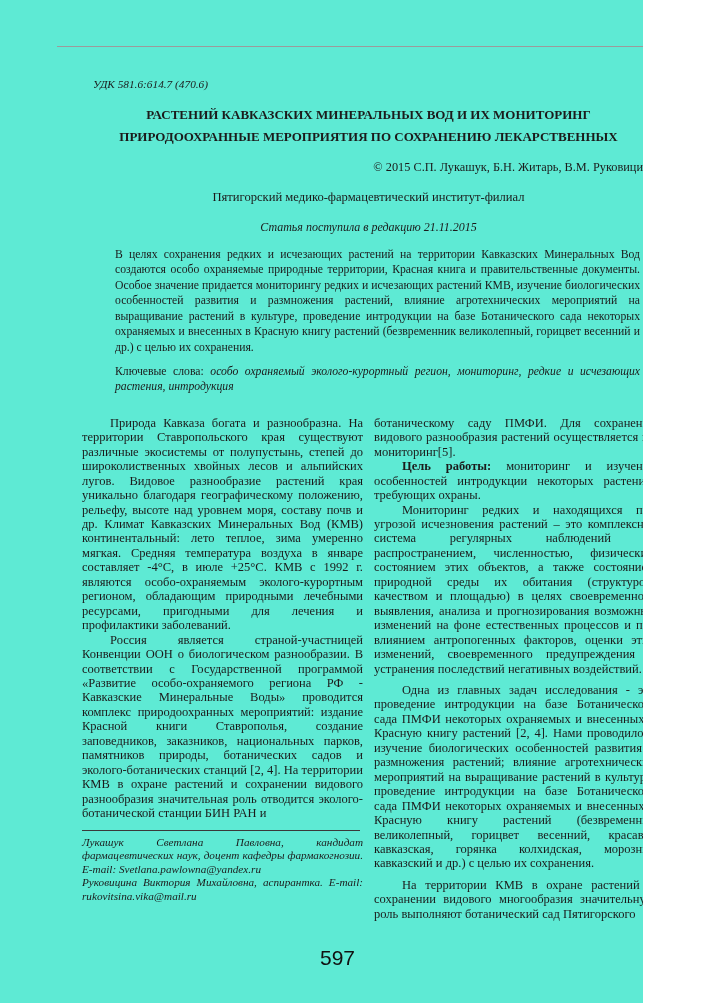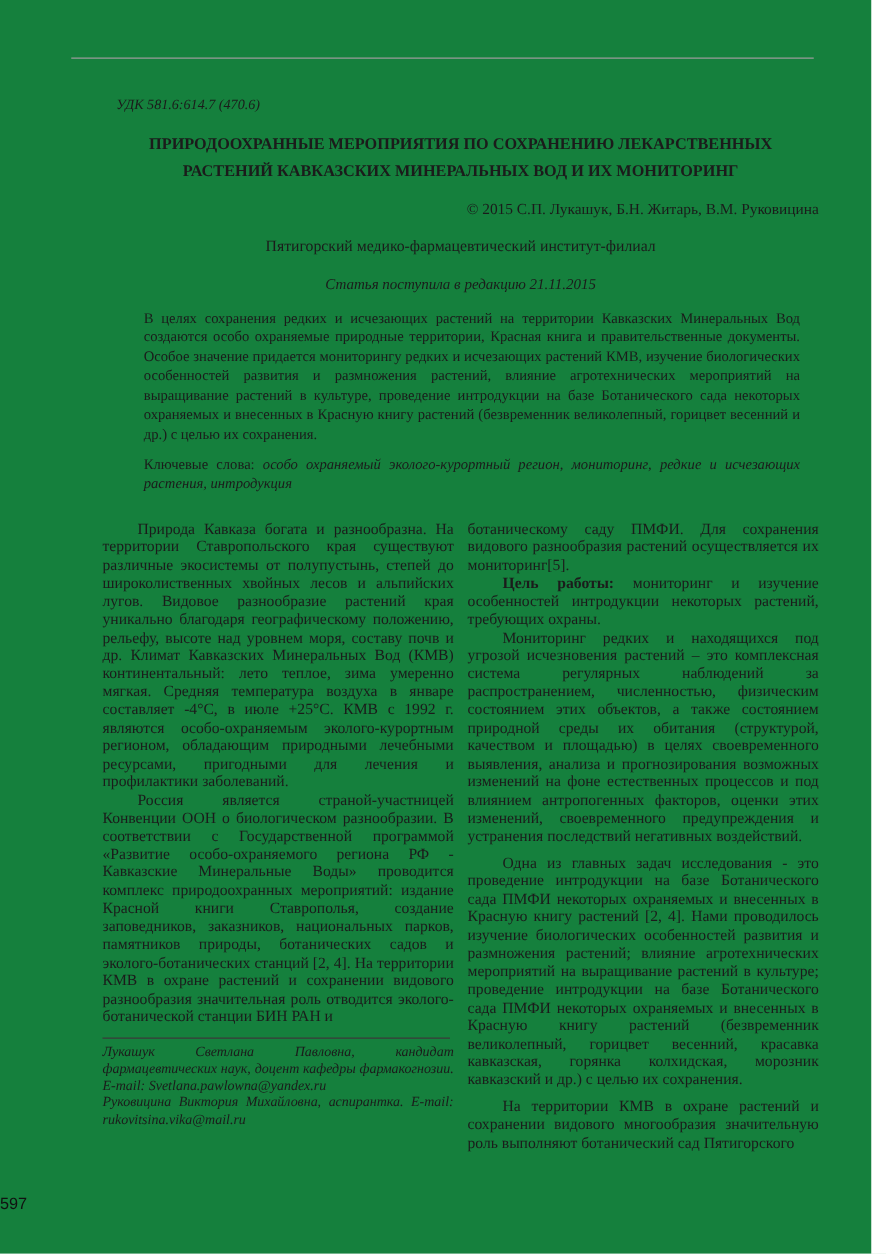--- a/index.html
+++ b/index.html
@@ -1,19 +1,19 @@
 <!DOCTYPE html>
 <html lang="ru"><head>
 <meta charset="utf-8">
 <style>
   html,body{margin:0;padding:0;background:#ffffff;}
   .page{
     position:relative;
-    width:697px;height:1003px;
-    background:#15803d;
+    width:643px;height:1003px;
+    background:#5eead4;
     color:#1b1b1b;
     font-family:"Liberation Serif","DejaVu Serif",serif;
     overflow:hidden;
   }
   .top-rule{
     position:absolute;top:46px;left:57px;width:594px;height:0;
     border:none;border-top:1.5px solid #9b9b9b;margin:0;
   }
   .content{position:absolute;top:78px;left:82px;width:573px;}
   .udc{font-style:italic;font-size:11.3px;margin:0 0 0 11px;}
@@ -29,36 +29,36 @@
   .columns{display:flex;gap:11px;margin-top:21px;}
   .col{flex:1;min-width:0;font-size:12.5px;line-height:14.45px;text-align:justify;}
   .col p{margin:0;text-indent:28px;}
   .col p.noindent{text-indent:0;}
   .col p.gap{margin-top:7px;}
   .goal-label{font-weight:bold;}
   .footnote{margin-top:9px;font-style:italic;font-size:11.2px;line-height:13.6px;}
   .footnote-rule{border:none;border-top:1px solid #3a3a3a;margin:0 0 5px 0;width:99%;}
   .footnote p{margin:0;text-indent:0;text-align:justify;}
   .page-number{
-    position:absolute;bottom:33px;left:0;width:100%;
-    font-family:"Liberation Sans","DejaVu Sans",sans-serif;font-size:13px;color:#111;
+    position:absolute;bottom:33px;left:16px;width:100%;text-align:center;
+    font-family:"Liberation Sans","DejaVu Sans",sans-serif;font-size:21px;color:#111;
   }
 </style>
 </head>
 <body>
 
 <div class="page">
   <hr class="top-rule">
 
   <div class="content">
     <div class="udc">УДК 581.6:614.7 (470.6)</div>
 
     <h1 class="title">
+      <span>РАСТЕНИЙ КАВКАЗСКИХ МИНЕРАЛЬНЫХ ВОД И ИХ МОНИТОРИНГ</span>
       <span>ПРИРОДООХРАННЫЕ МЕРОПРИЯТИЯ ПО СОХРАНЕНИЮ ЛЕКАРСТВЕННЫХ</span>
-      <span>РАСТЕНИЙ КАВКАЗСКИХ МИНЕРАЛЬНЫХ ВОД И ИХ МОНИТОРИНГ</span>
     </h1>
 
     <div class="authors">© 2015   С.П. Лукашук, Б.Н. Житарь, В.М. Руковицина</div>
 
     <div class="affiliation">
       <span>Пятигорский медико-фармацевтический институт-филиал</span>
     </div>
 
     <div class="received">Статья поступила в редакцию 21.11.2015</div>
 

